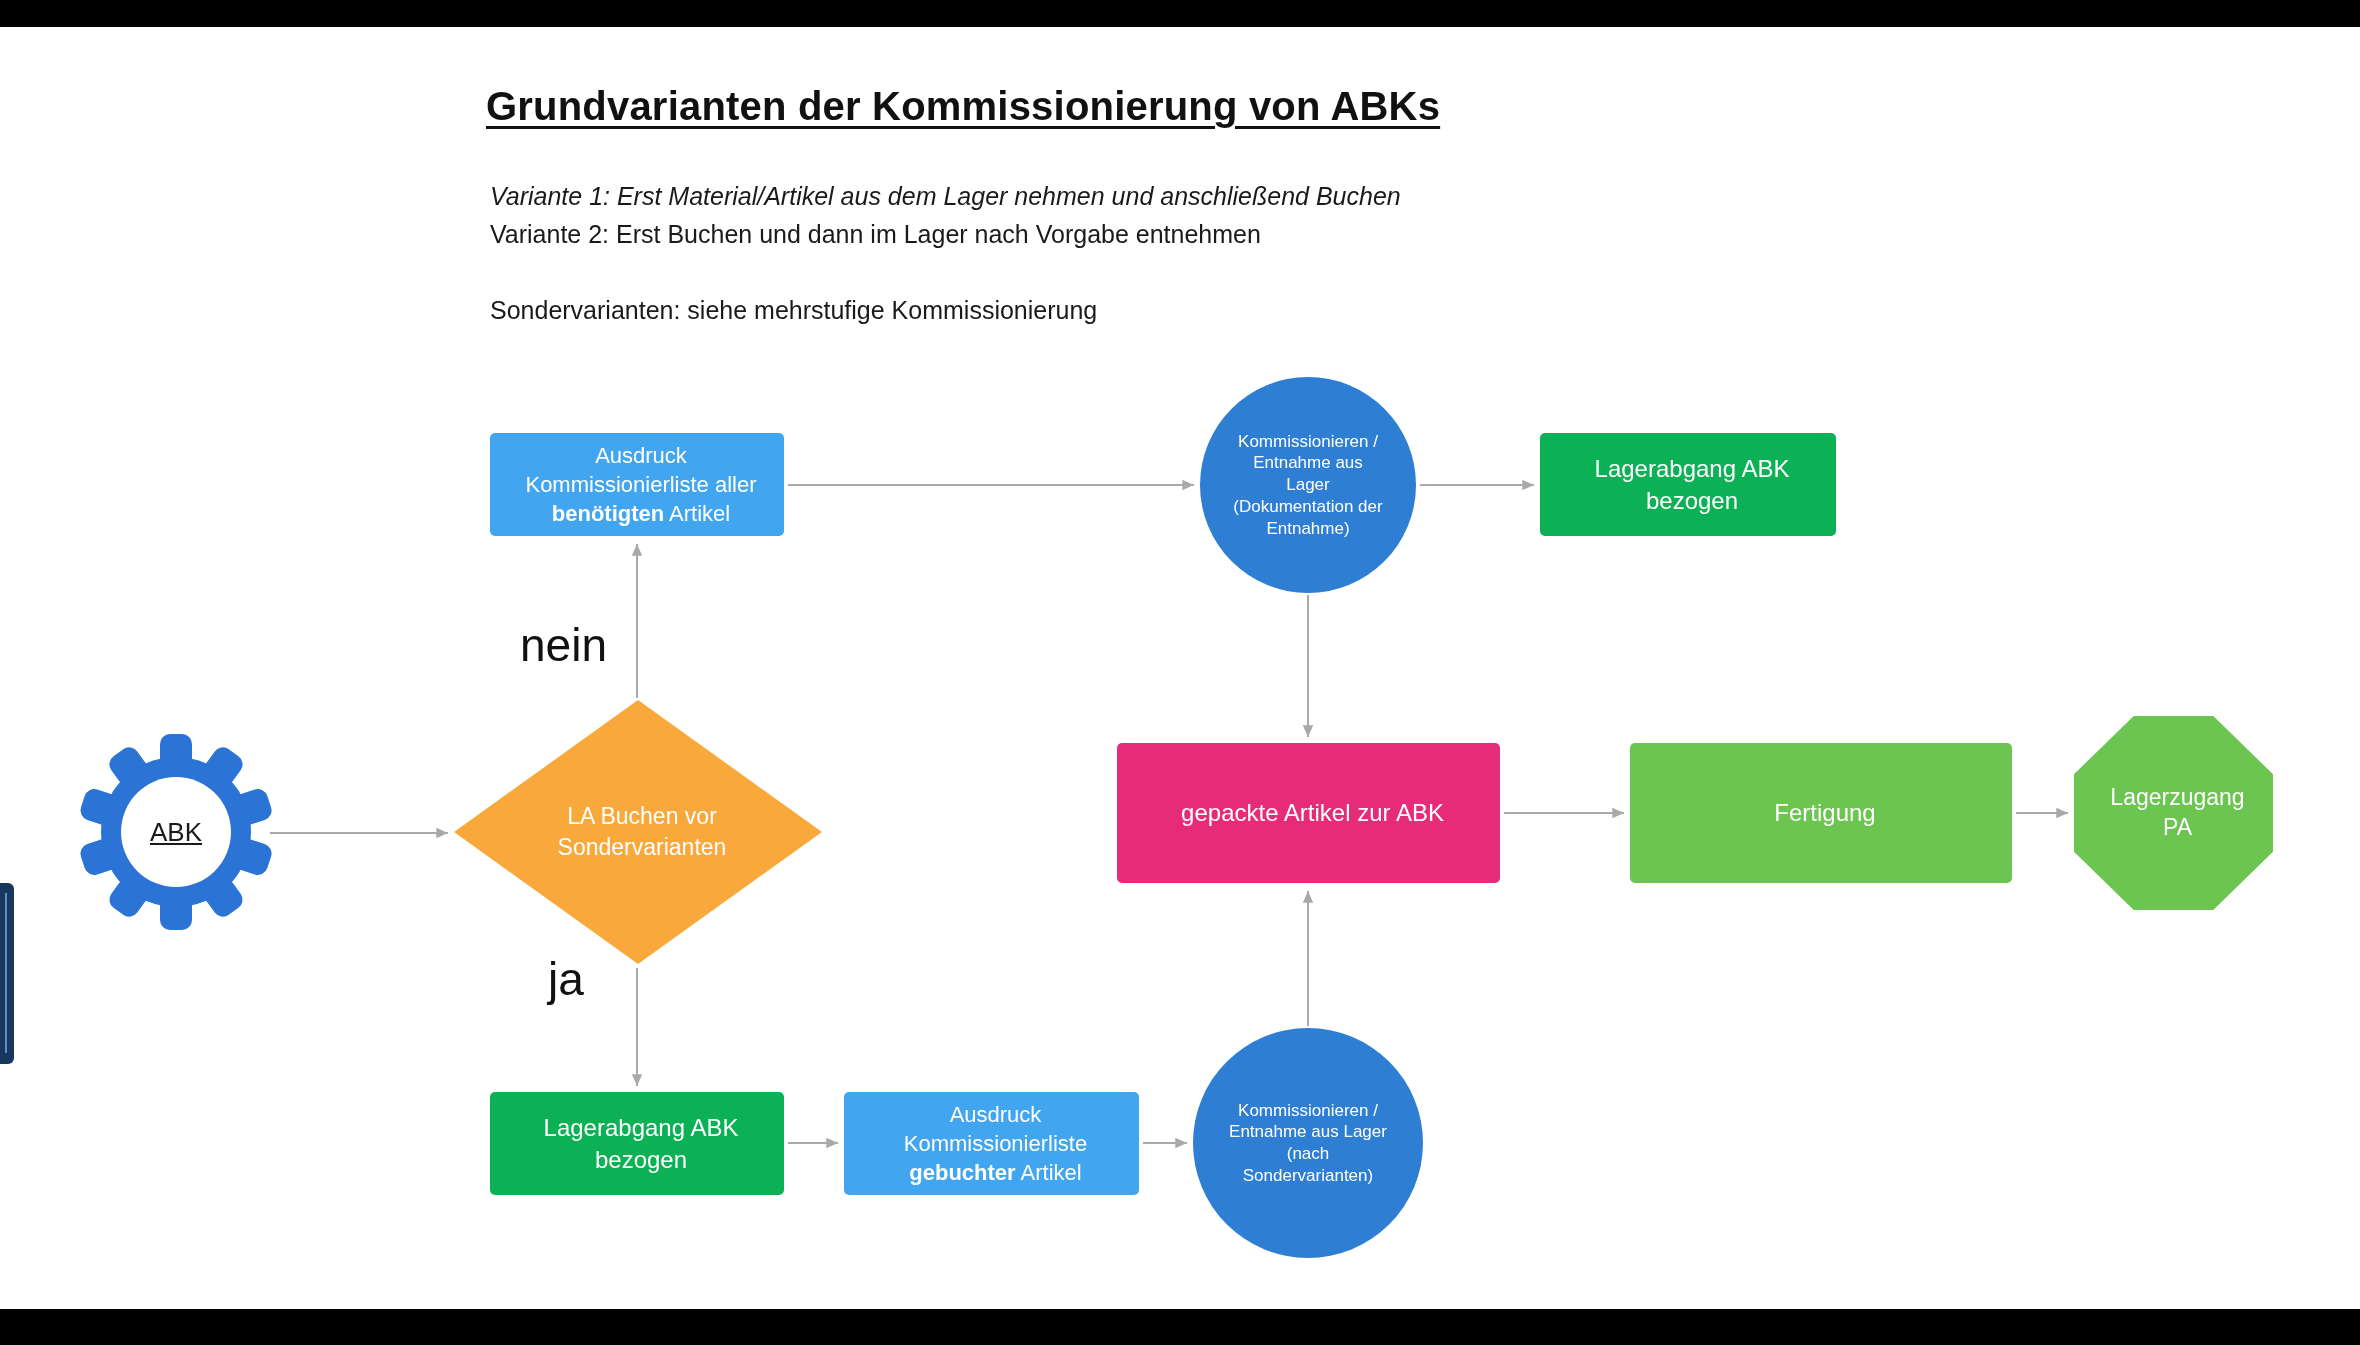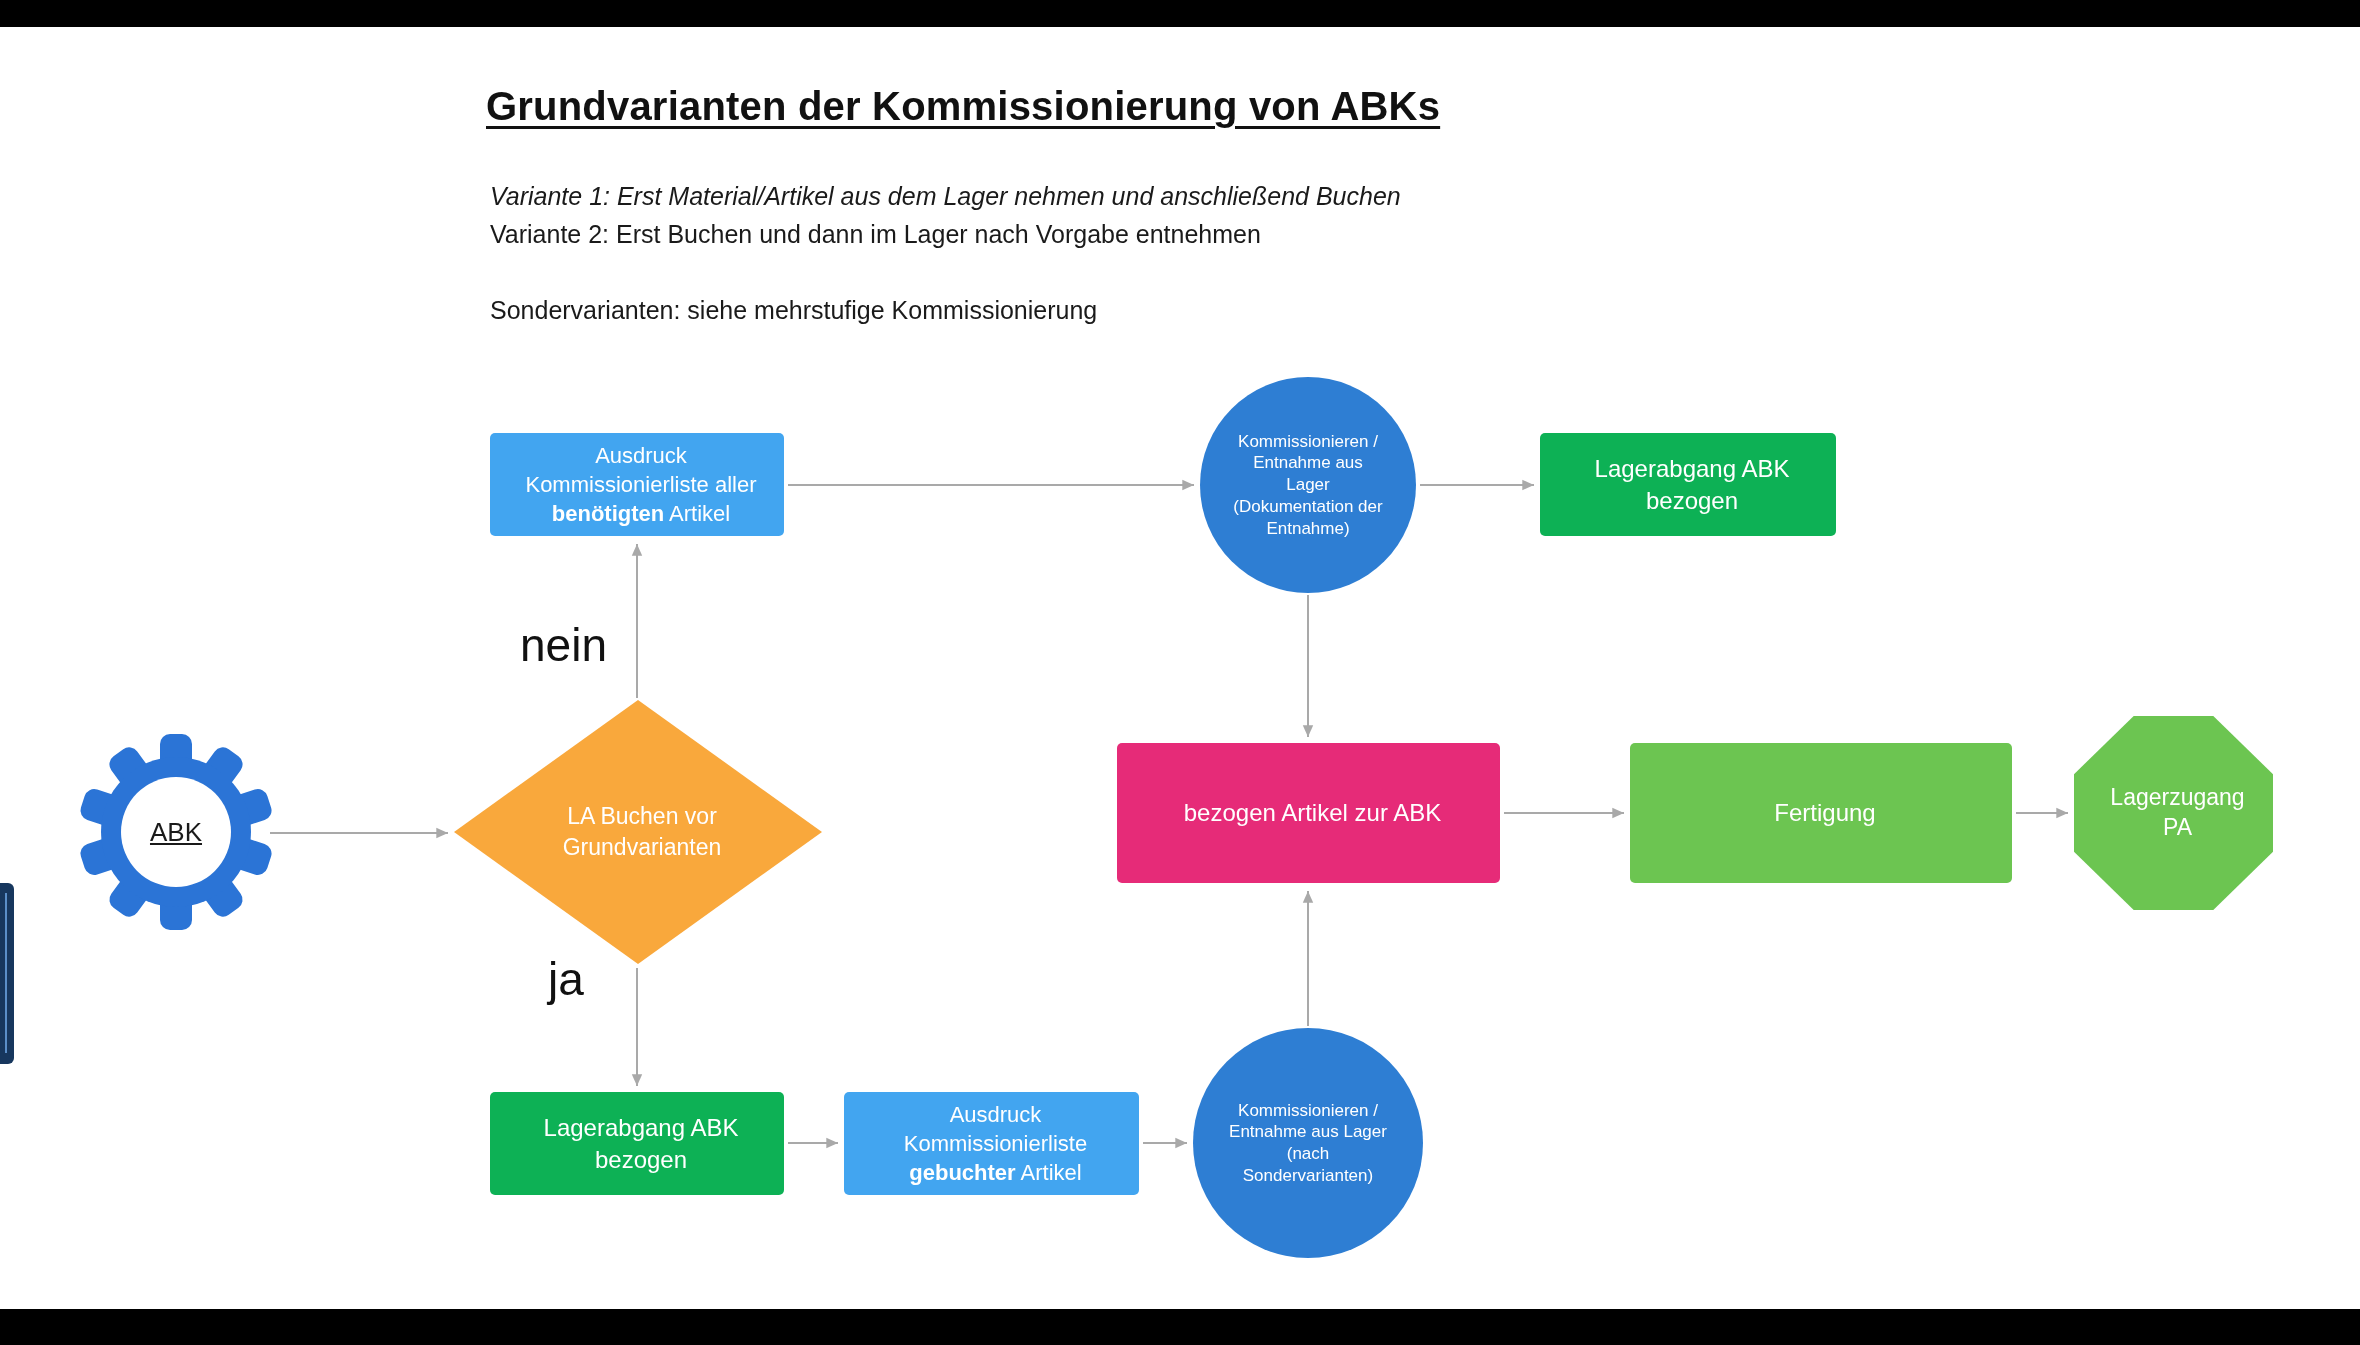--- a/index.html
+++ b/index.html
@@ -122,21 +122,21 @@
         <rect x="-16" y="-98" width="32" height="52" rx="10" transform="rotate(324)"></rect>
         <circle r="75"></circle>
         <circle r="55" fill="#ffffff"></circle>
       </g>
     </svg>
   </div>
   <div class="gear-label">ABK</div>
 
   <div class="node diamond n-decision">
     <div>LA Buchen vor</div>
-    <div>Grundvarianten</div>
+    <div>Sondervarianten</div>
   </div>
 
   <div class="branch-label nein">nein</div>
   <div class="branch-label ja">ja</div>
 
   <div class="node rect blue-lt n-print-needed">
     <div>Ausdruck</div>
     <div>Kommissionierliste aller</div>
     <div>
       <span class="b">benötigten</span><span> Artikel</span>
@@ -150,21 +150,21 @@
     <div>(Dokumentation der</div>
     <div>Entnahme)</div>
   </div>
 
   <div class="node rect green n-stockout-top">
     <div>Lagerabgang ABK</div>
     <div>bezogen</div>
   </div>
 
   <div class="node rect pink n-packed">
-    <div>bezogen Artikel zur ABK</div>
+    <div>gepackte Artikel zur ABK</div>
   </div>
 
   <div class="node rect green-lt n-fertigung">
     <div>Fertigung</div>
   </div>
 
   <div class="node octagon n-octagon">
     <div>Lagerzugang</div>
     <div>PA</div>
   </div>

